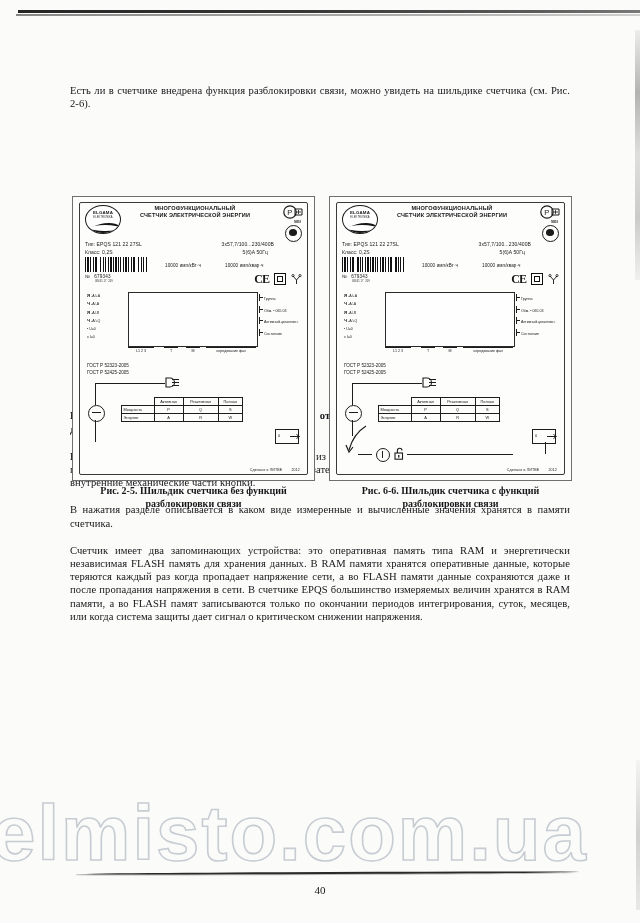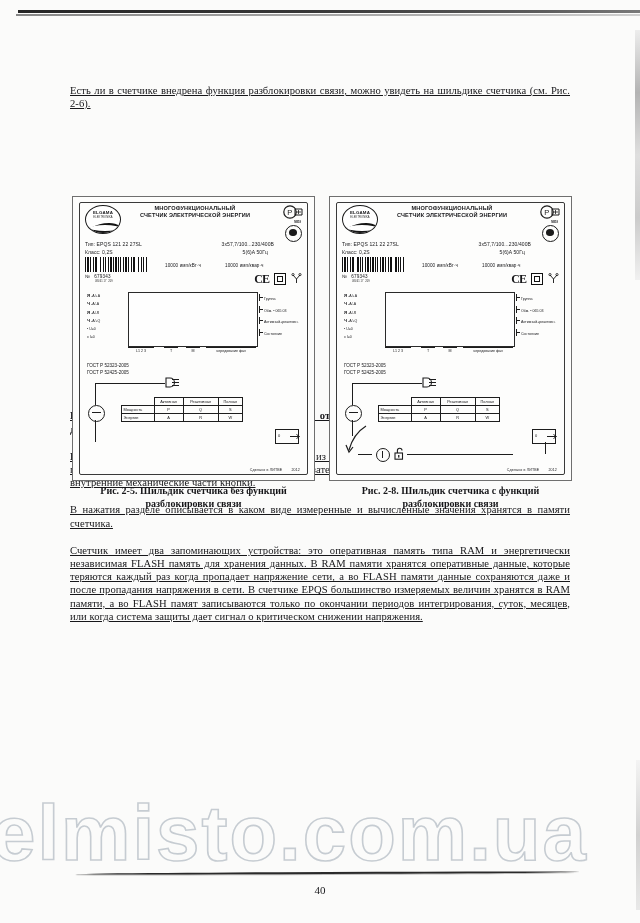--- a/index.html
+++ b/index.html
@@ -56,21 +56,21 @@
   }
   .doc-header .caps{font-size:9.2px;}
 
   p.body{
     font-size:10.6px;
     line-height:13.2px;
     text-align:justify;
     margin:9px 0 0 0;
     letter-spacing:.05px;
   }
-  p.spaced{margin-top:14px;text-decoration:underline;}
+  p.spaced{margin-top:14px;}
   p.bold{font-weight:bold;}
   .note-lead{font-weight:bold;}
 
   h2.section{
     font-size:13.5px;
     font-weight:bold;
     margin:20px 0 0 0;
     letter-spacing:.1px;
   }
 
@@ -177,21 +177,21 @@
     font-family:"Liberation Sans",sans-serif;font-size:4.6px;letter-spacing:.2px;
   }
   .serial .no{margin-right:4px;}
   .serial-sub{
     position:absolute;left:22px;top:83px;
     font-family:"Liberation Sans",sans-serif;font-size:2.6px;letter-spacing:.1px;color:#2a2a2a;
   }
 
   .marks{
     position:absolute;right:12px;top:76px;
-    display:flex;align-items:flex-start;gap:5px;
+    display:flex;align-items:flex-end;gap:5px;
   }
   .ce-mark{font-family:"Liberation Serif",serif;font-size:12px;font-weight:bold;letter-spacing:-1px;line-height:12px;}
   .sq-mark{width:10px;height:10px;border:1.2px solid #111;position:relative;}
   .sq-mark:after{content:"";position:absolute;left:2px;top:2px;right:2px;bottom:2px;border:1.1px solid #111;}
   .net-mark{position:relative;width:11px;height:11px;}
 
   
   .lcd{
     position:absolute;left:55px;top:95px;width:128px;height:53px;
     border:1px solid #2a2a2a;background:#fefefe;
@@ -568,21 +568,21 @@
           <rect x="4.1" y="8" width="1.3" height="2.6" fill="#1d1d1d"></rect>
         </svg>
         <div class="unlock-line"></div>
       </div>
       <div class="sch-line-v" style="right:25px;top:245px;height:12px"></div>
 
       <div class="made-in"><span>Сделано в ЛИТВЕ</span><span class="year">2012</span></div>
     </div>
 
     <div class="fig-caption">
-      <div>Рис. 2-8. Шильдик  счетчика с функций</div>
+      <div>Рис. 6-6. Шильдик  счетчика с функций</div>
       <div>разблокировки связи</div>
     </div>
   </div>
 </div>
 
 <div class="watermark">elmisto.com.ua</div>
 
 <div class="page-bottom-rule"></div>
 <div class="page-number">40</div>
 

